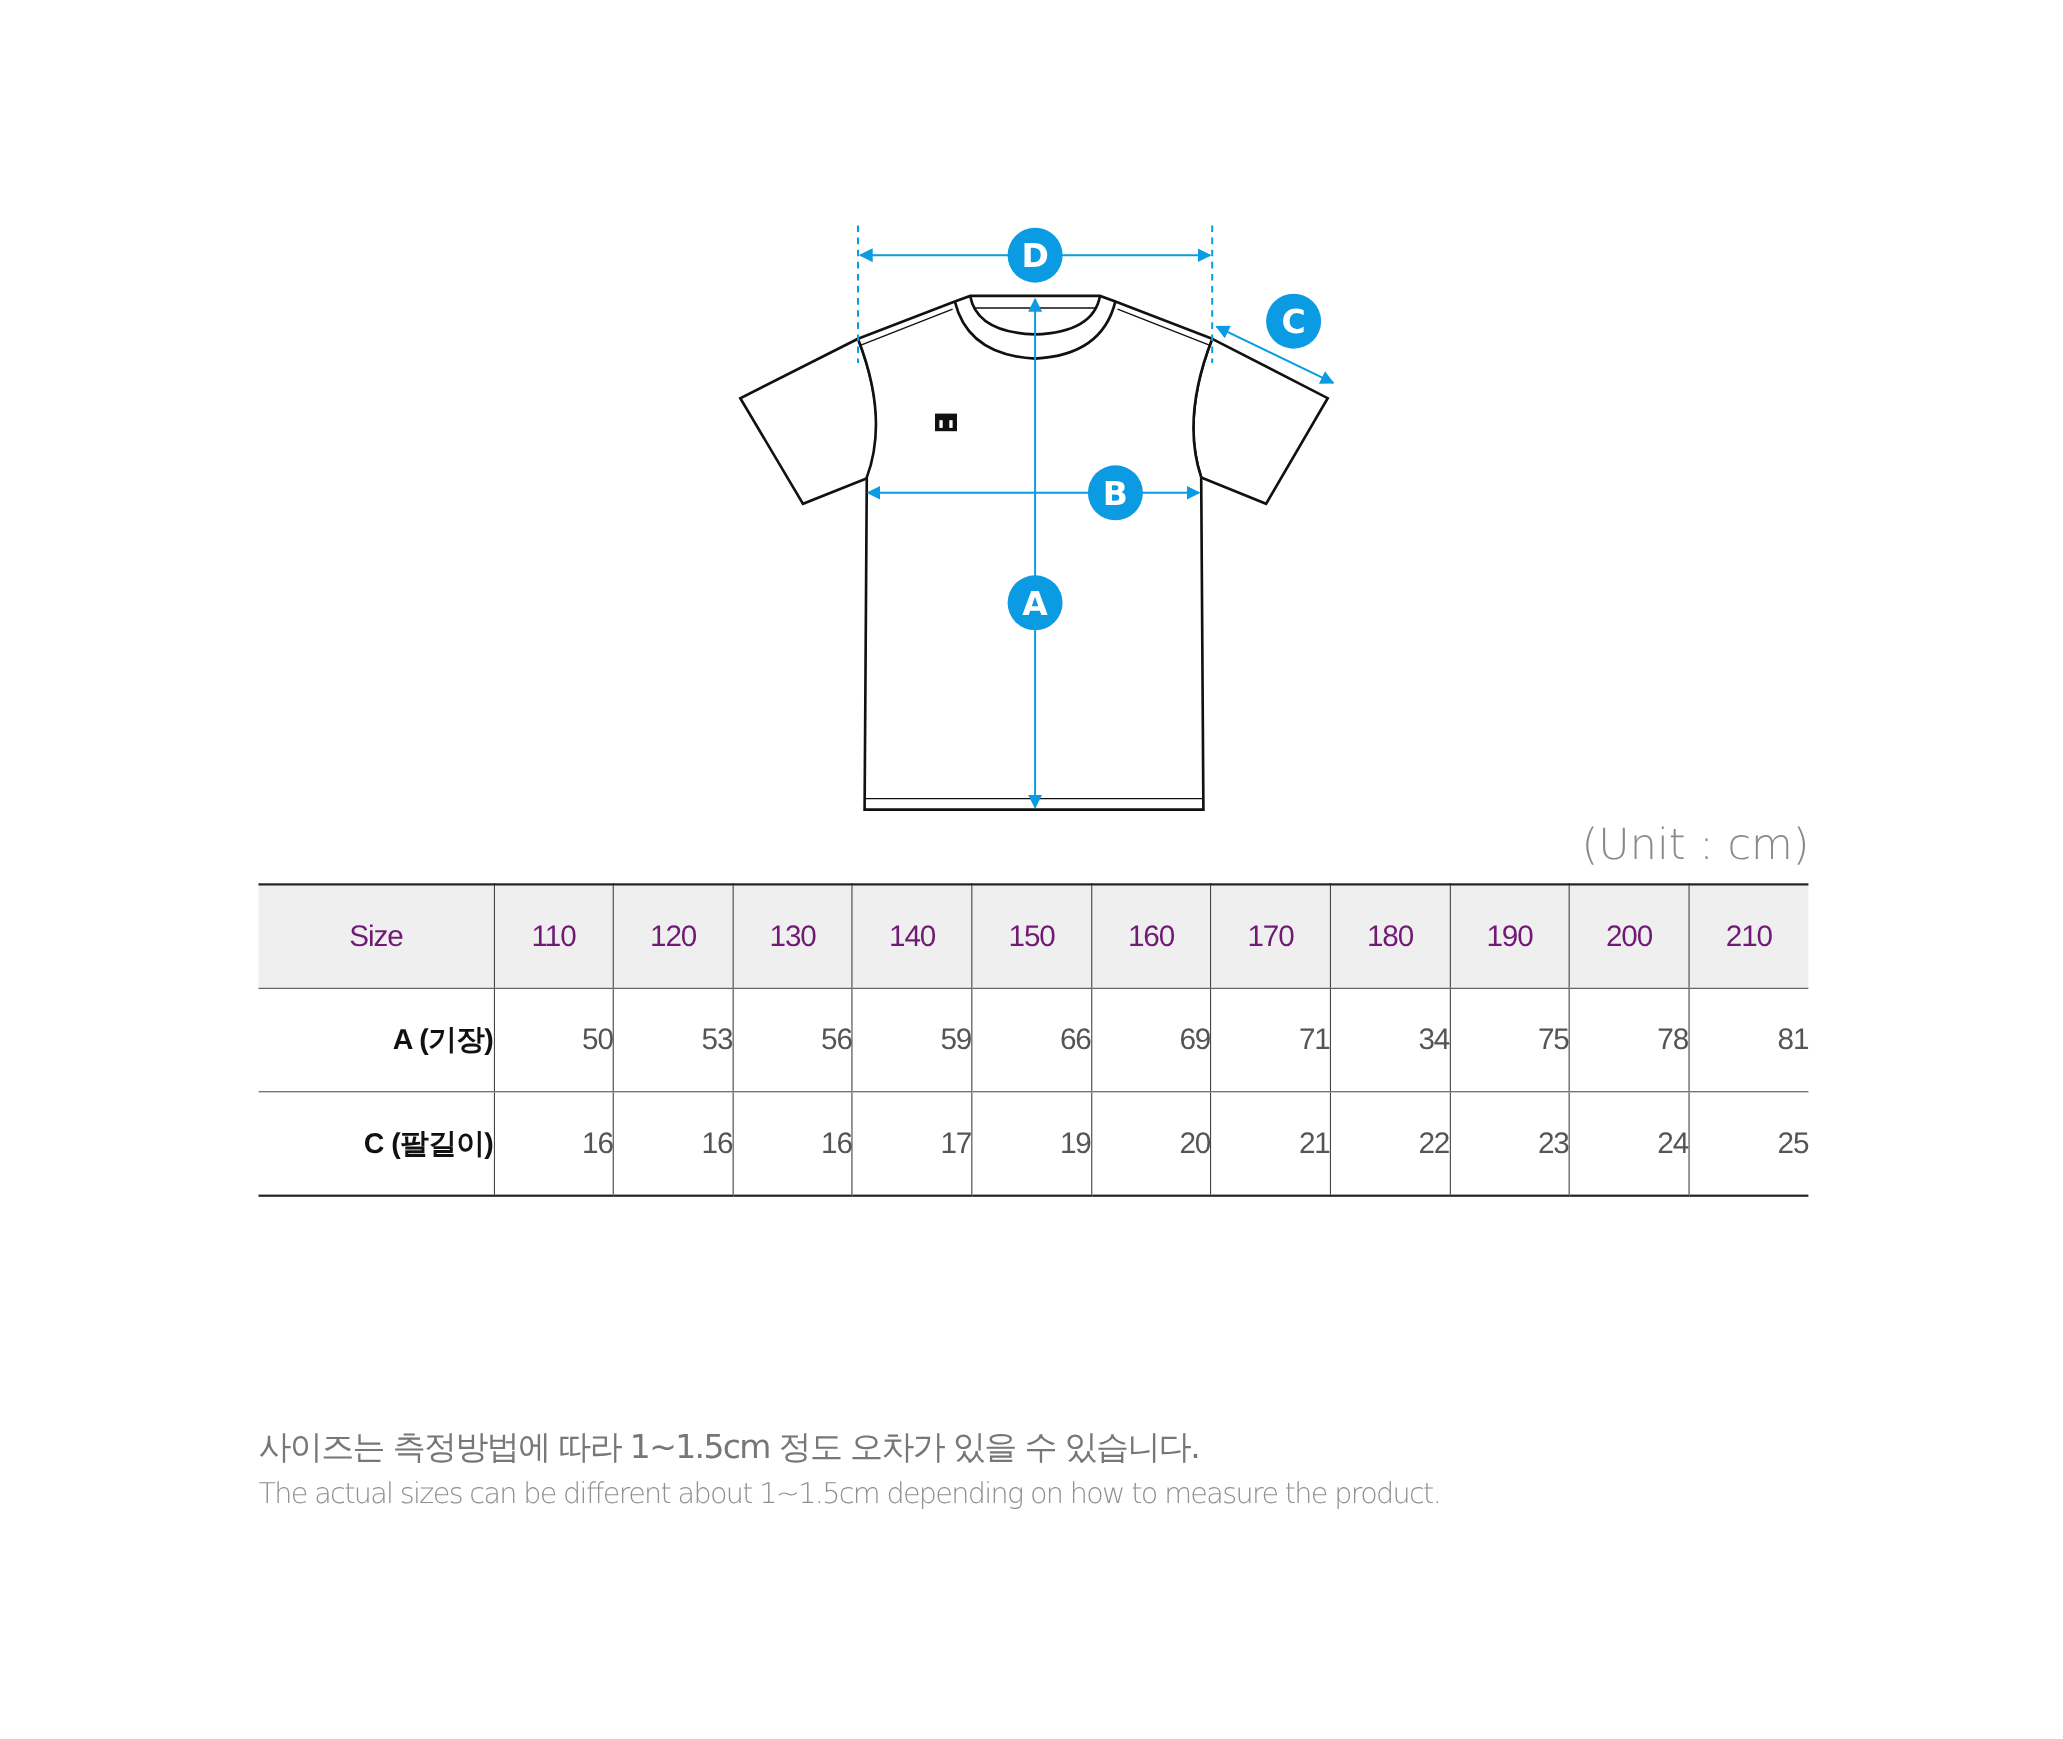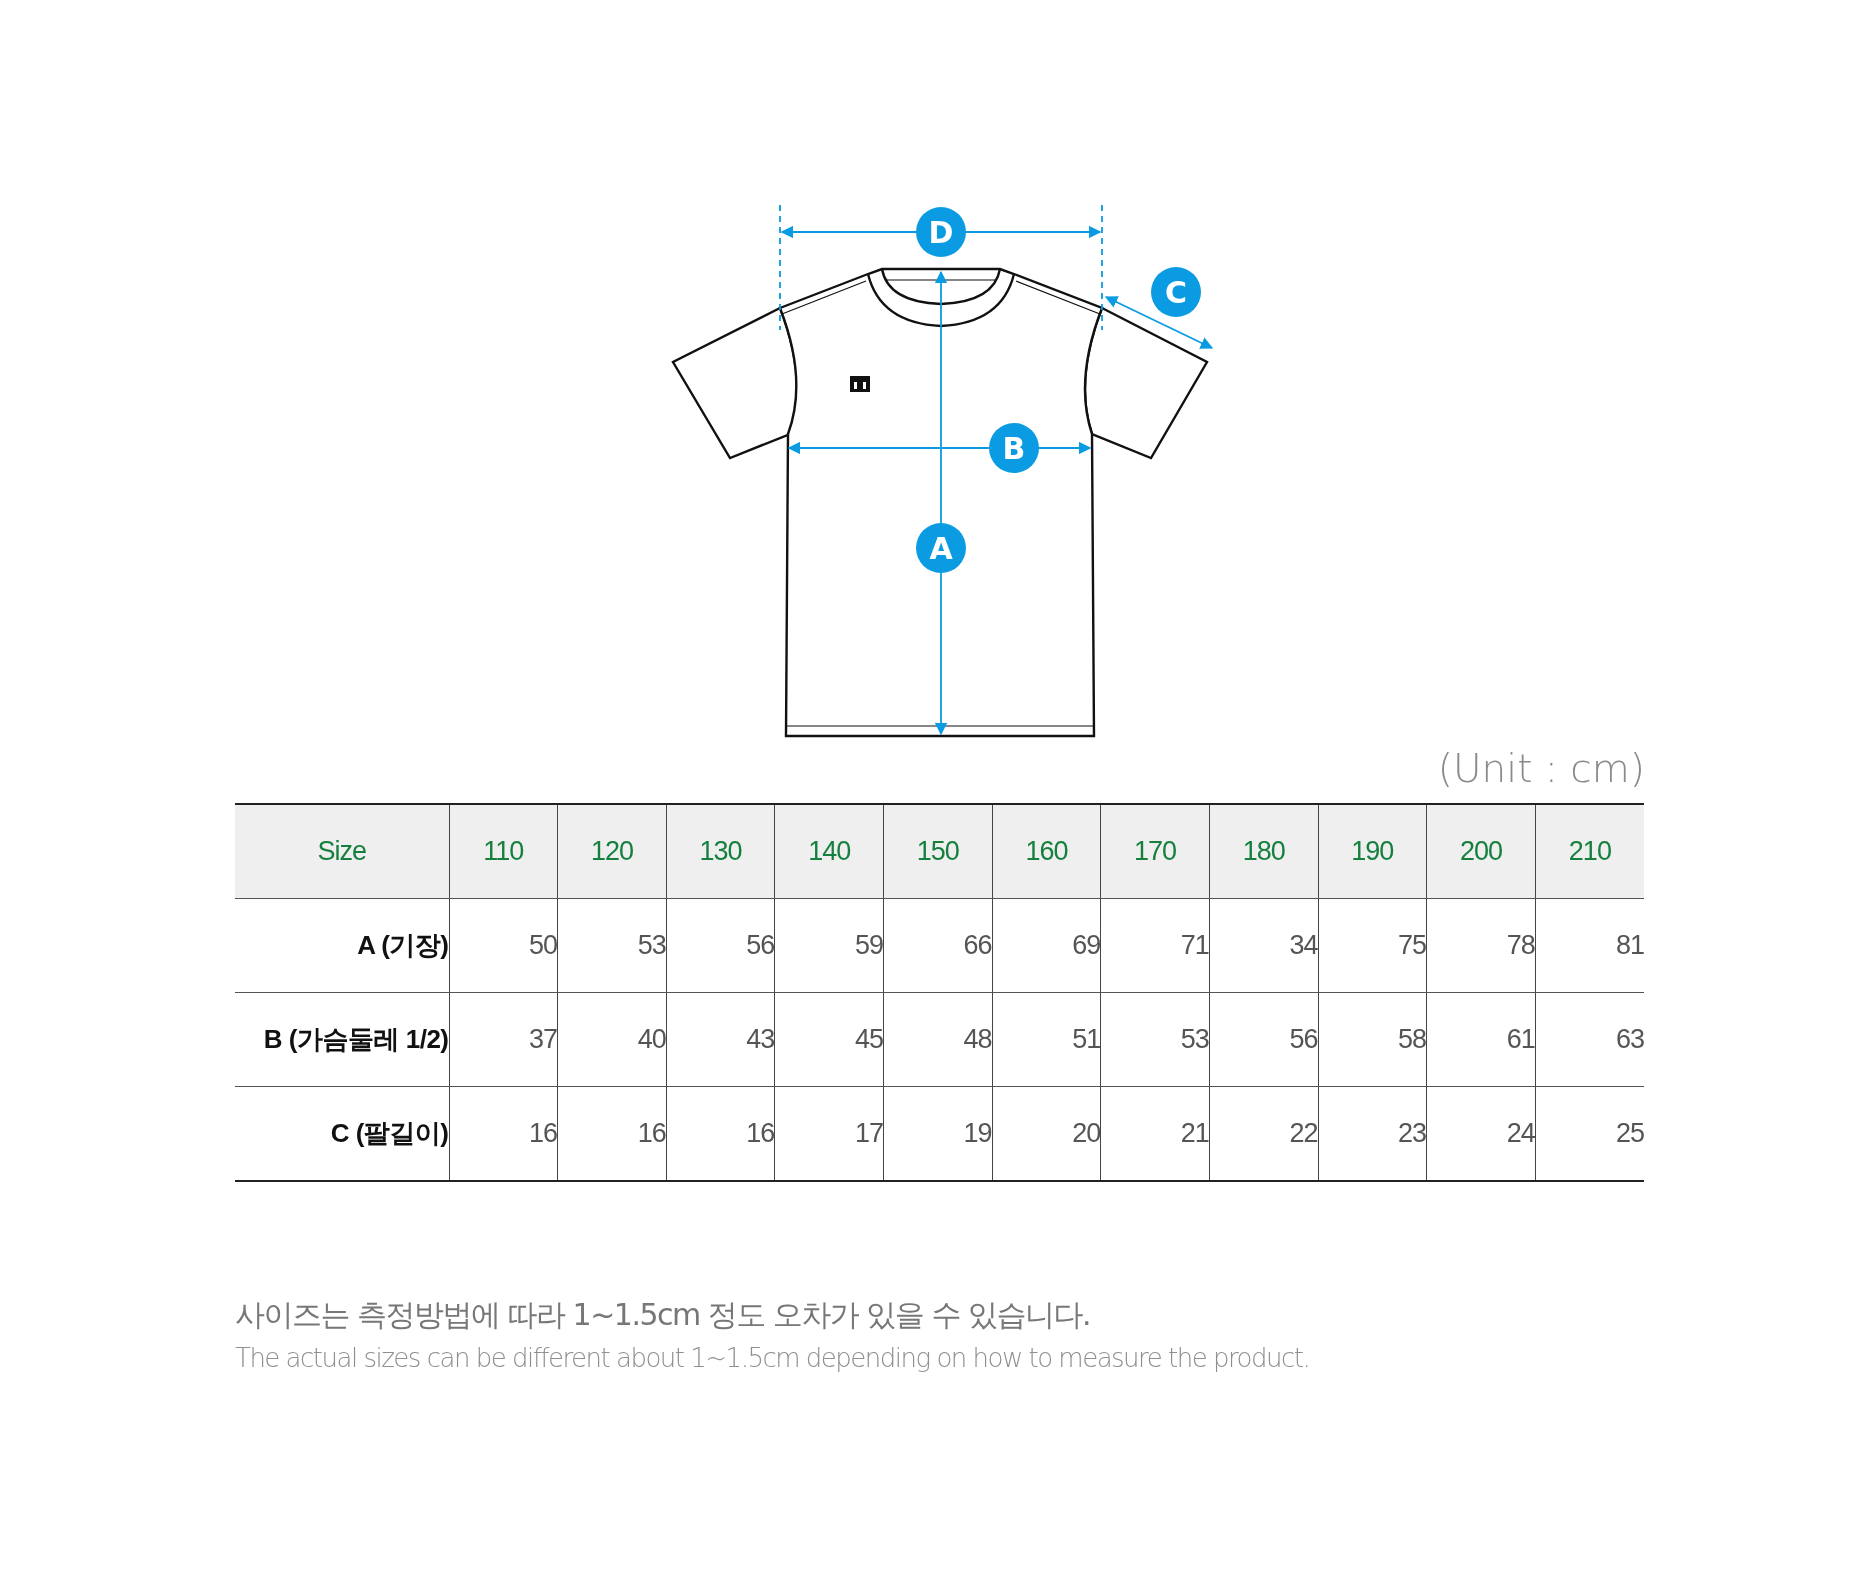--- a/index.html
+++ b/index.html
@@ -3,21 +3,21 @@
 <meta charset="utf-8">
 <style>
   html, body { margin:0; padding:0; background:#ffffff; }
   body { width:1875px; height:1581px; position:relative; overflow:hidden; font-family:"Liberation Sans", "DejaVu Sans", sans-serif; }
   #diagram { position:absolute; left:0; top:0; }
   .unit { position:absolute; right:230px; top:746px; font-size:39px; color:#8a8a8a; font-family:"DejaVu Sans", sans-serif; font-weight:300; }
   table.size { position:absolute; left:235px; top:803px; width:1409px; border-collapse:collapse; table-layout:fixed; }
   table.size th, table.size td { height:93px; text-align:center; vertical-align:middle; border-left:1px solid #444; border-bottom:1px solid #555; font-size:27px; padding:0; }
   table.size tr > *:first-child { border-left:none; }
   table.size thead tr { border-top:2px solid #222; }
-  table.size thead th { background:#efefef; color:#15803d; font-weight:normal; letter-spacing:-1px;margin-left:47px; }
+  table.size thead th { background:#efefef; color:#701a75; font-weight:normal; letter-spacing:-1px;margin-left:47px; }
   table.size tbody td { color:#555; letter-spacing:-1px;text-align:right; }
   table.size tbody td.label { color:#111; font-weight:bold; letter-spacing:-0.5px; font-size:26px; }
   table.size tbody tr:last-child td { border-bottom:2px solid #222; }
   .note-ko { position:absolute; left:235px; top:1295px; font-size:30px; color:#777; font-family:"DejaVu Sans", sans-serif; letter-spacing:-1.5px; }
   .note-en { position:absolute; left:235px; top:1343px; font-size:26px; color:#8f8f8f; font-family:"DejaVu Sans", sans-serif; letter-spacing:-1.5px; font-weight:300; }
   .circle-label { font-family:"DejaVu Sans", sans-serif; font-weight:bold; font-size:30px; fill:#ffffff; }
 </style>
 </head>
 <body>
 
@@ -121,34 +121,20 @@
       <td>59</td>
       <td>66</td>
       <td>69</td>
       <td>71</td>
       <td>34</td>
       <td>75</td>
       <td>78</td>
       <td>81</td>
     </tr>
     <tr>
-      <td class="label">B (가슴둘레 1/2)</td>
-      <td>37</td>
-      <td>40</td>
-      <td>43</td>
-      <td>45</td>
-      <td>48</td>
-      <td>51</td>
-      <td>53</td>
-      <td>56</td>
-      <td>58</td>
-      <td>61</td>
-      <td>63</td>
-    </tr>
-    <tr>
       <td class="label">C (팔길이)</td>
       <td>16</td>
       <td>16</td>
       <td>16</td>
       <td>17</td>
       <td>19</td>
       <td>20</td>
       <td>21</td>
       <td>22</td>
       <td>23</td>

